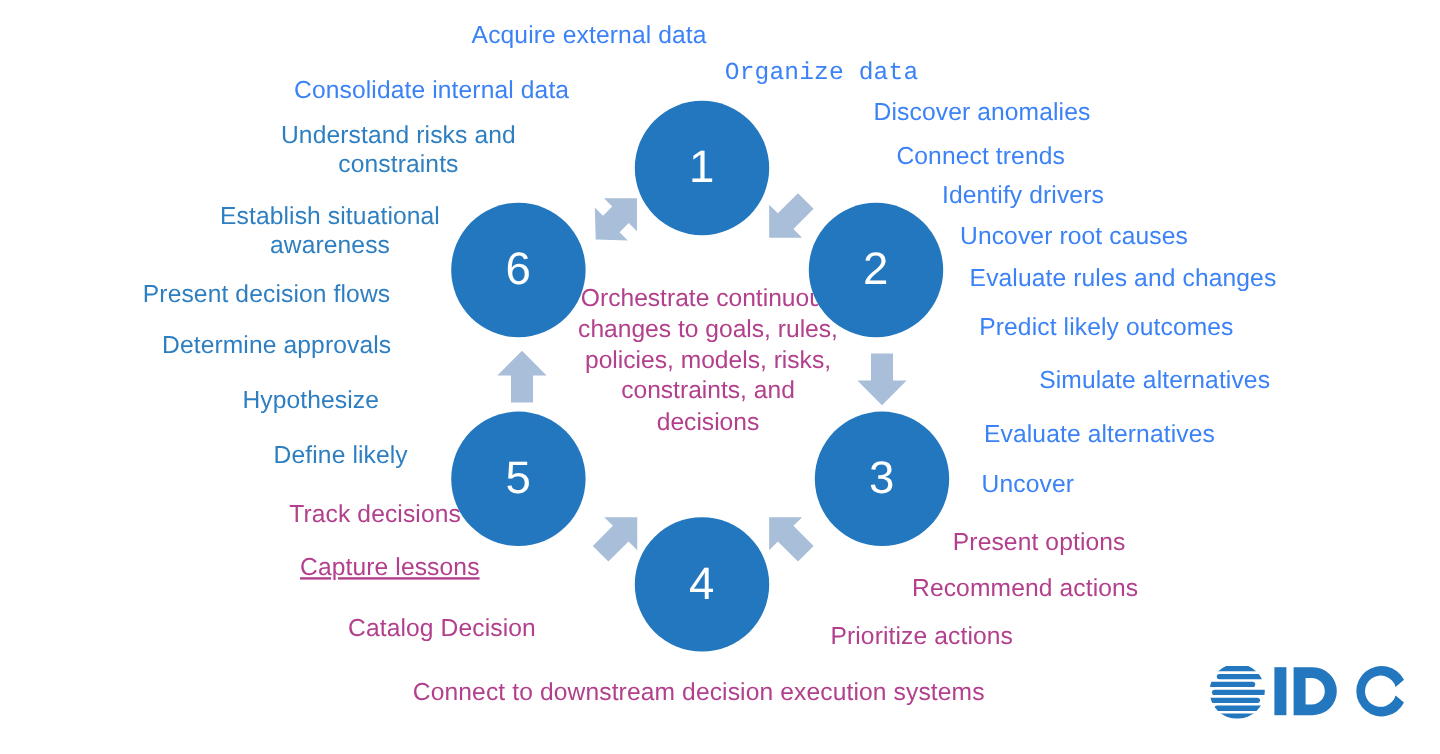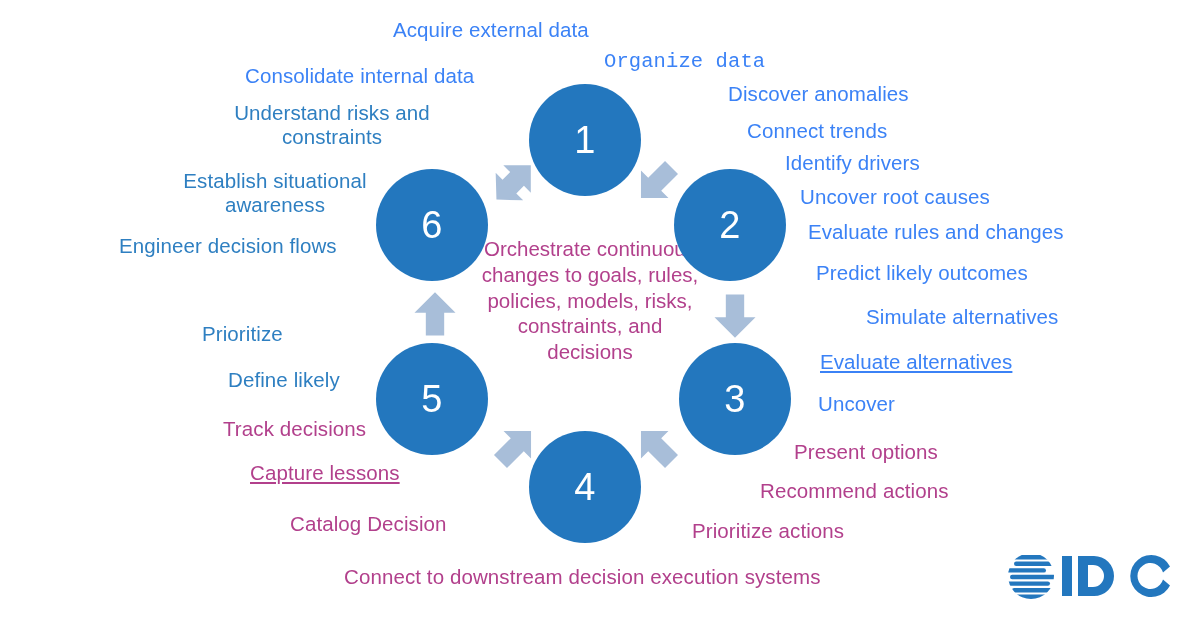--- a/index.html
+++ b/index.html
@@ -104,44 +104,45 @@
   <div class="label green align-left" style="left:785px; top:151px;">Identify drivers</div>
 
   <div class="label green align-left" style="left:800px; top:185px;">Uncover root causes</div>
 
   <div class="label green align-left" style="left:808px; top:220px;">Evaluate rules and changes</div>
 
   <div class="label green align-left" style="left:816px; top:261px;">Predict likely outcomes</div>
 
   <div class="label green align-left" style="left:830px; top:305px;margin-left:36px;">Simulate alternatives</div>
 
-  <div class="label green align-left" style="left:820px; top:350px;text-decoration:underline;">Evaluate alternatives</div>
+  <div class="label green align-left" style="left:820px; top:350px;">Evaluate alternatives</div>
 
   <div class="label green align-left" style="left:818px; top:392px;">Uncover</div>
 
   <div class="label magenta align-left" style="left:794px; top:440px;">Present options</div>
 
   <div class="label magenta align-left" style="left:760px; top:479px;">Recommend actions</div>
 
   <div class="label magenta align-left" style="left:692px; top:519px;">Prioritize actions</div>
 
   <div class="label magenta align-left" style="left:344px; top:565px;">Connect to downstream decision execution systems</div>
 
   <div class="label magenta align-left" style="left:290px; top:512px;">Catalog Decision</div>
 
   <div class="label magenta align-left" style="left:250px; top:461px;text-decoration:underline;">Capture lessons</div>
 
-  <div class="label magenta align-left" style="left:223px; top:417px;">Track decisions</div>
+  <div class="label magenta align-left" style="left:241px; top:417px;">Track decisions</div>
 
   <div class="label blue align-left" style="left:228px; top:368px;">Define likely</div>
 
-  <div class="label blue align-left" style="left:202px; top:322px;">Prioritize</div>
-
-
-  <div class="label blue align-left" style="left:119px; top:234px;">Engineer decision flows</div>
+  <div class="label blue align-left" style="left:202px; top:322px;">Hypothesize</div>
+
+  <div class="label blue align-left" style="left:135px; top:276px;">Determine approvals</div>
+
+  <div class="label blue align-left" style="left:119px; top:234px;">Present decision flows</div>
 
   <div class="label blue wrap align-center" style="left:164px; top:169px; width:222px;">Establish situational awareness</div>
 
   <div class="label blue wrap align-center" style="left:214px; top:101px; width:236px;">Understand risks and constraints</div>
 
   <div id="center-text">Orchestrate continuous changes to goals, rules, policies, models, risks, constraints, and decisions</div>
 
   <div class="arrow" style="left:487px; top:155px; transform:rotate(-45deg);">
     <svg viewBox="0 0 100 100">
       <path d="M50 6 L86 42 L68 42 L68 62 L86 62 L50 96 L14 62 L32 62 L32 42 L14 42 Z" fill="#a8bed9" transform="rotate(90 50 50) scale(1)"></path>

